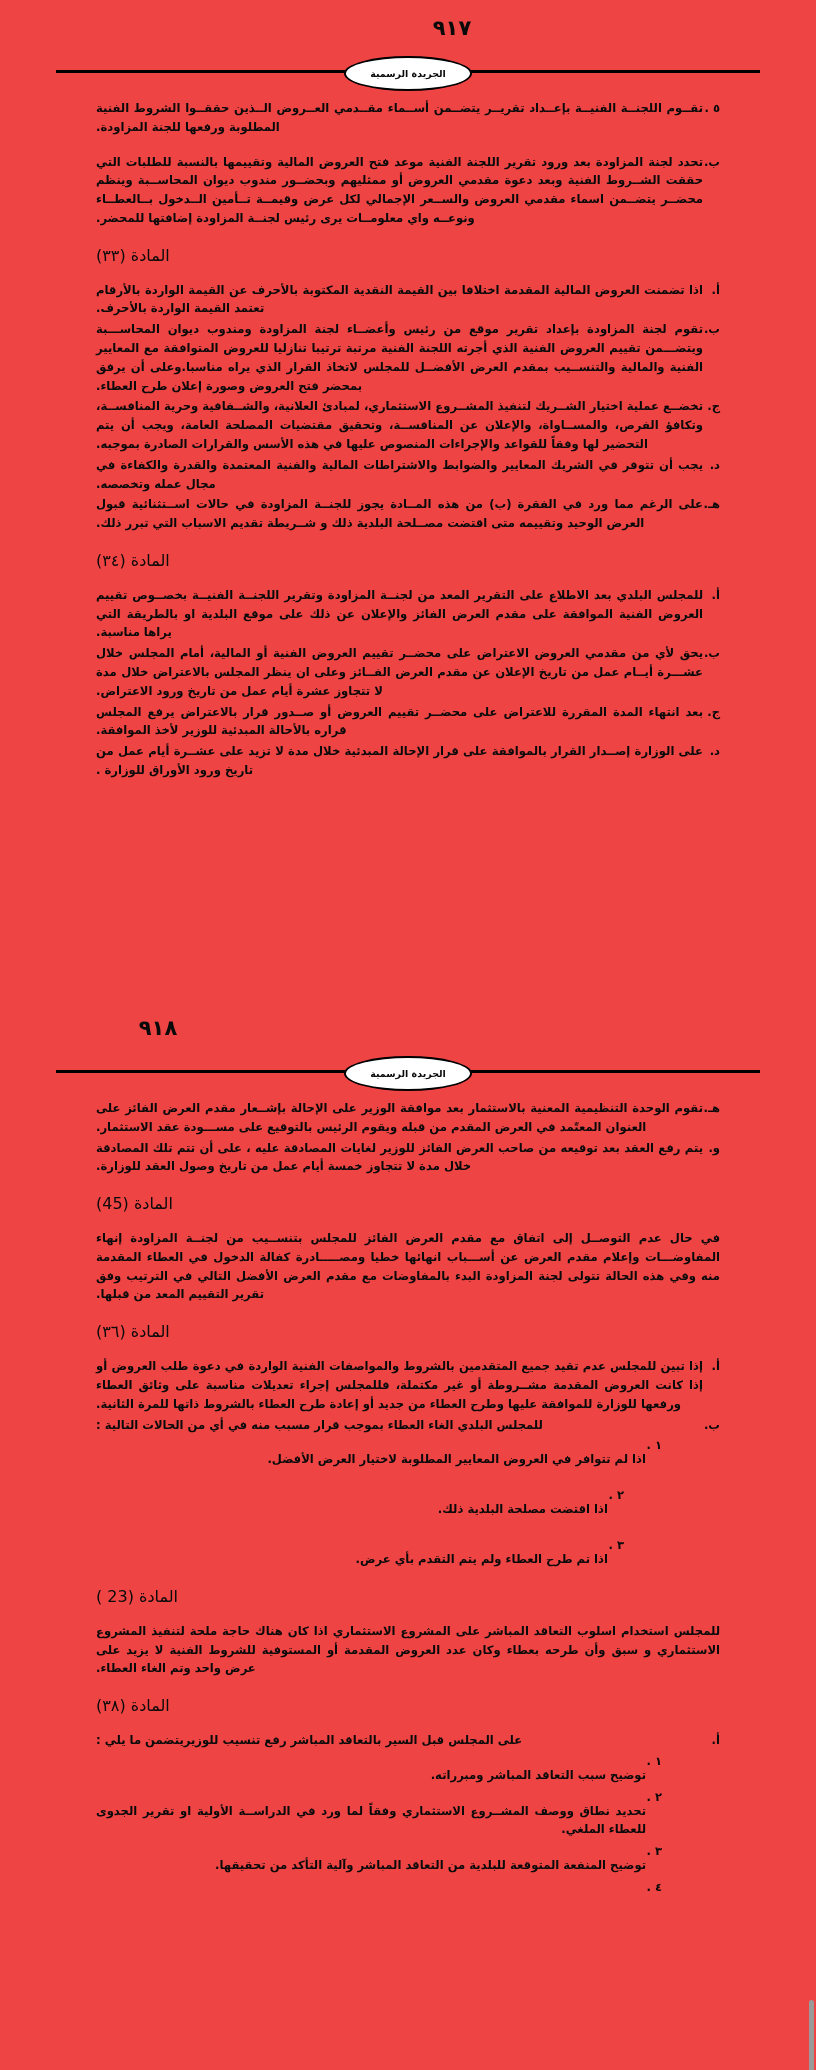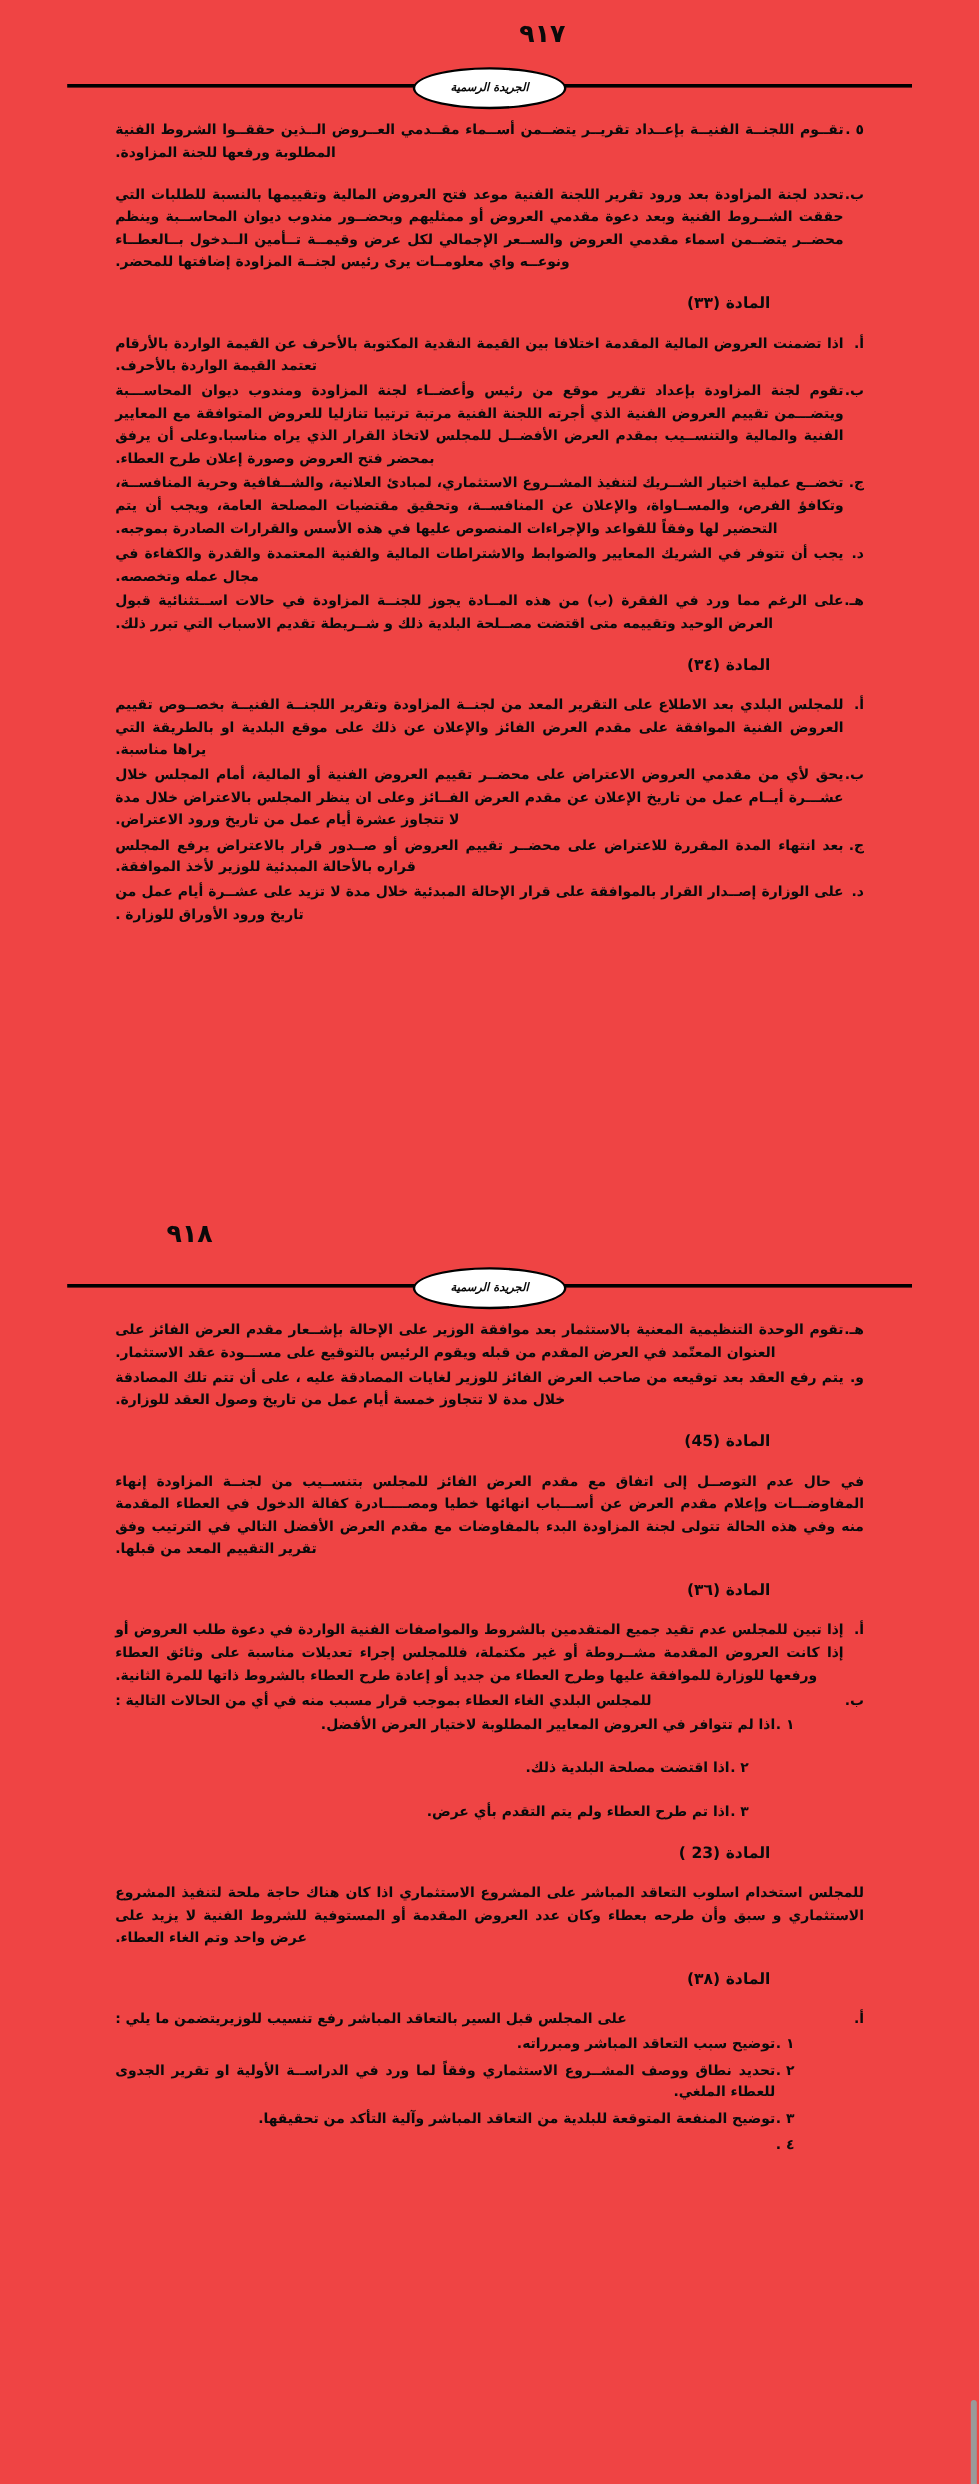--- a/index.html
+++ b/index.html
@@ -70,33 +70,32 @@
     background: #fff;
     display: flex;
     align-items: center;
     justify-content: center;
   }
   .gazette-oval span {
     font-size: 9.5px;
     font-weight: 700;
     line-height: 1;
     white-space: nowrap;
-    font-style: italic;
   }
 
   
   .column {
     padding: 0 96px 0 96px;
   }
 
   
   .article-heading {
-    text-align: right;
-    font-size: 13px;
-    font-weight: 700;
+    text-align: left;
+    font-size: 16px;
+    font-weight: 400;
     margin: 18px 0 16px 0;
     padding-right: 78px;
     direction: rtl;
   }
 
   
   .para {
     display: flex;
     direction: rtl;
     font-size: 11.6px;
@@ -133,20 +132,21 @@
   }
   .subitem .marker {
     flex: 0 0 auto;
     min-width: 16px;
     text-align: right;
   }
   .subitem .ptext {
     flex: 1 1 auto;
     text-align: justify;
     text-align-last: right;
+    margin-top: 14px;
   }
   .subitem.indent-more { padding-right: 96px; }
 
   
   .block {
     direction: rtl;
     font-size: 11.6px;
     font-weight: 700;
     line-height: 1.62;
     text-align: justify;

